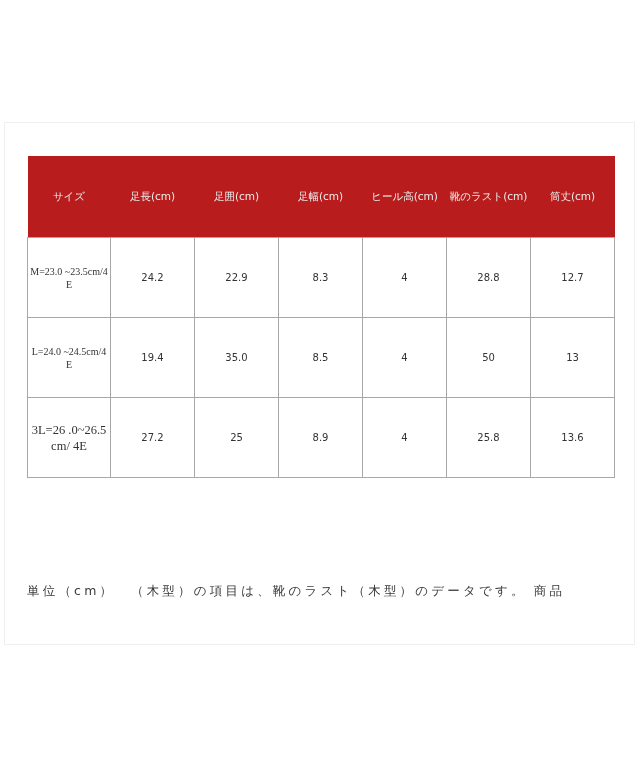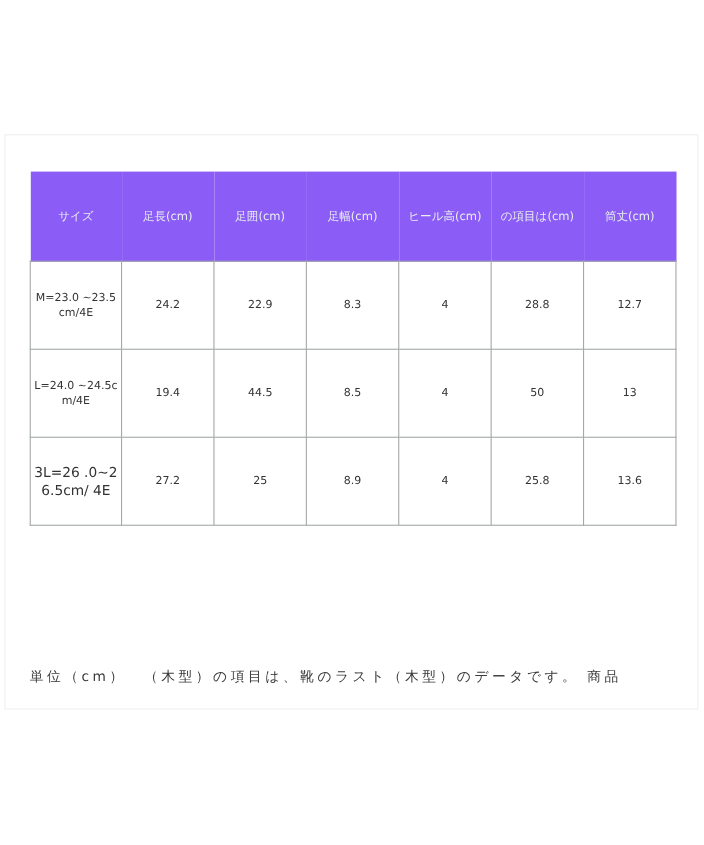--- a/index.html
+++ b/index.html
@@ -27,21 +27,21 @@
     }
     .size-table {
       position: absolute;
       left: 27px;
       top: 156px;
       width: 587px;
       border-collapse: collapse;
       table-layout: fixed;
     }
     .size-table th {
-      background: #8b5cf6;
+      background: #b91c1c;
       color: #e8eeee;
       font-weight: normal;
       font-size: 10.5px;
       height: 81px;
       padding: 0;
       text-align: center;
       vertical-align: middle;
       border: none;
       white-space: nowrap;
     }
@@ -51,38 +51,38 @@
       text-align: center;
       vertical-align: middle;
       font-size: 10px;
       color: #333333;
       padding: 0 2px;
     }
     .size-table td.size-cell {
       font-size: 10px;
       line-height: 13px;
       word-break: break-all;
+      font-family: Liberation Serif, serif;
     }
     .size-table tr.row-3l td.size-cell {
       font-size: 12.5px;
       line-height: 16px;
     }
     .note {
       position: absolute;
       left: 27px;
       top: 581px;
       width: 595px;
       font-size: 12.5px;
       line-height: 20px;
       letter-spacing: 3.2px;
       color: #3a3a3a;
     }
     .note div {
       white-space: nowrap;
-      margin-top: 24px;
     }
   </style>
 </head>
 <body>
 
 <div class="card"></div>
 
 <table class="size-table">
   <colgroup>
     <col style="width:83px">
@@ -93,38 +93,38 @@
     <col style="width:84px">
     <col style="width:84px">
   </colgroup>
   <thead>
     <tr>
       <th>サイズ</th>
       <th>足長(cm)</th>
       <th>足囲(cm)</th>
       <th>足幅(cm)</th>
       <th>ヒール高(cm)</th>
-      <th>の項目は(cm)</th>
+      <th>靴のラスト(cm)</th>
       <th>筒丈(cm)</th>
     </tr>
   </thead>
   <tbody>
     <tr>
       <td class="size-cell">M=23.0 ~23.5cm/4E</td>
       <td>24.2</td>
       <td>22.9</td>
       <td>8.3</td>
       <td>4</td>
       <td>28.8</td>
       <td>12.7</td>
     </tr>
     <tr>
       <td class="size-cell">L=24.0 ~24.5cm/4E</td>
       <td>19.4</td>
-      <td>44.5</td>
+      <td>35.0</td>
       <td>8.5</td>
       <td>4</td>
       <td>50</td>
       <td>13</td>
     </tr>
     <tr class="row-3l">
       <td class="size-cell">3L=26 .0~26.5cm/ 4E</td>
       <td>27.2</td>
       <td>25</td>
       <td>8.9</td>

